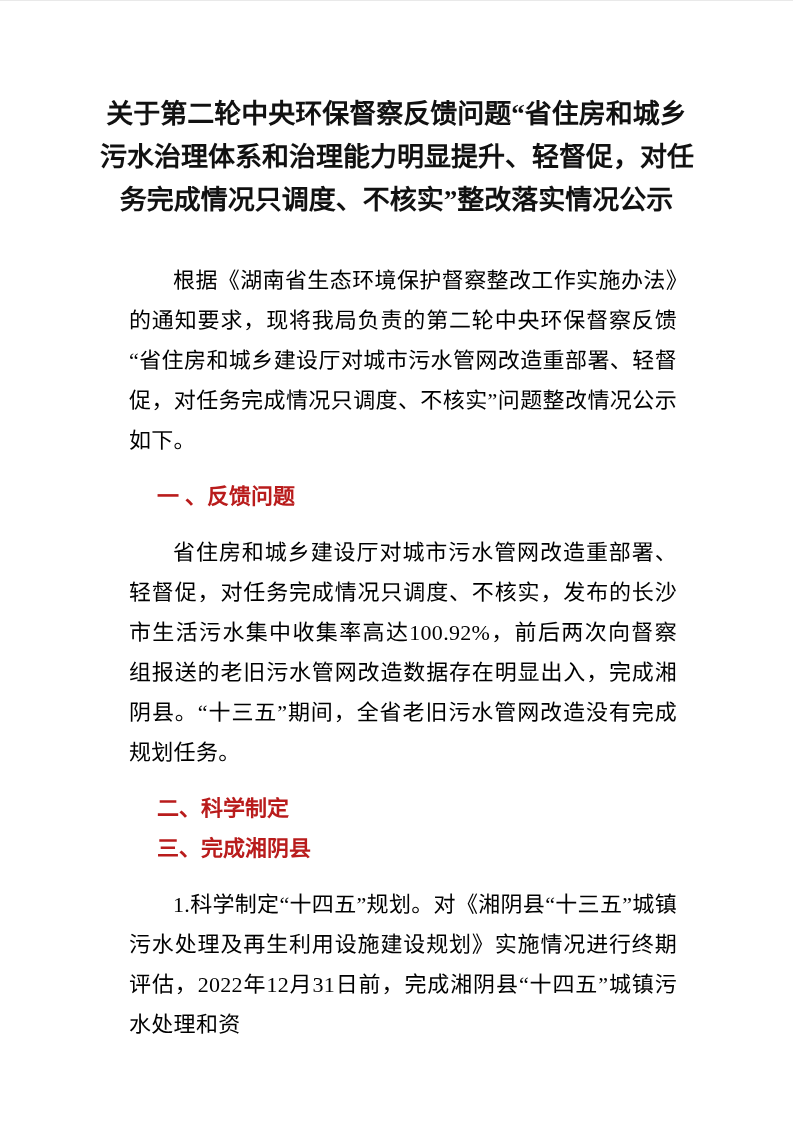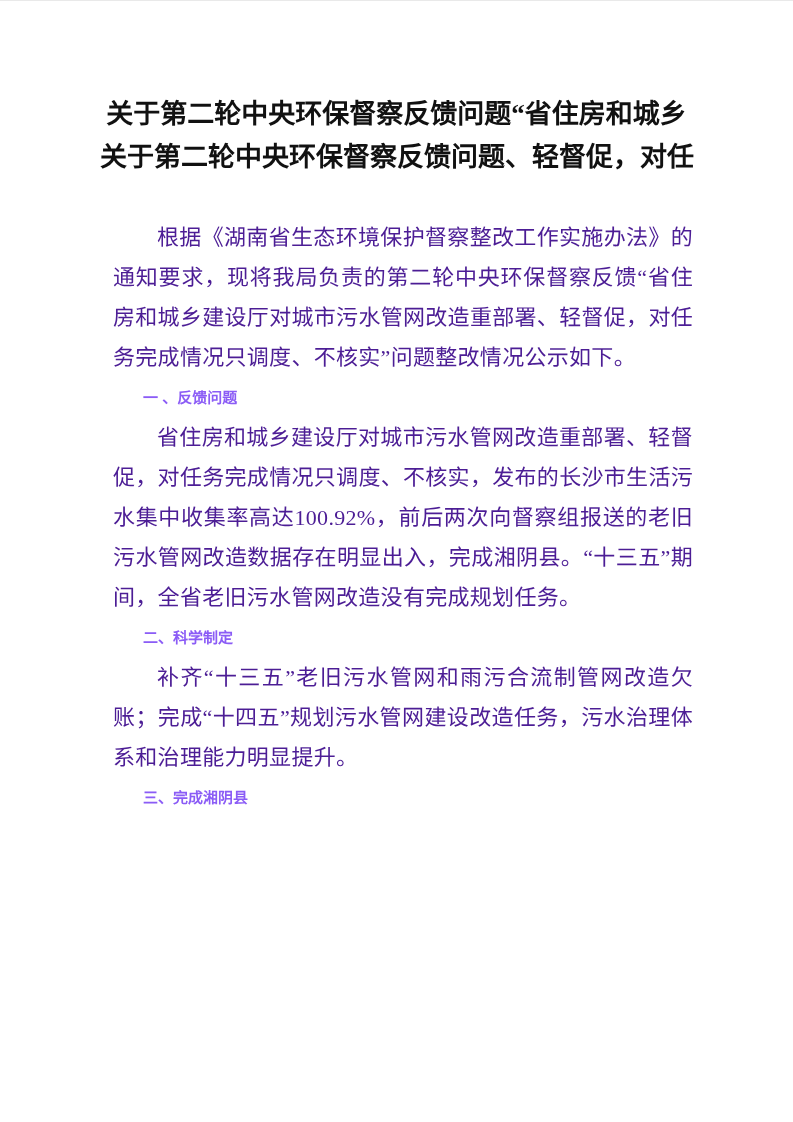--- a/index.html
+++ b/index.html
@@ -27,56 +27,57 @@
     font-family: "Liberation Serif", "DejaVu Serif", serif;
     font-weight: bold;
     font-size: 27px;
     line-height: 43px;
     color: #111111;
   }
   .doc-title .title-line {
     white-space: nowrap;
   }
   .para {
-    margin: 0;
+    margin: 16px;
     font-size: 22px;
     line-height: 40px;
     text-align: justify;
     text-indent: 2em;
     font-family: "Liberation Serif", "DejaVu Serif", serif;
     font-weight: normal;
-    color: #4c1d95;
+    color: #000000;
     letter-spacing: 0.3px;
   }
   .heading {
     margin: 0;
-    font-size: 15px;
+    font-size: 22px;
     line-height: 40px;
     text-indent: 2em;
     font-family: "Liberation Sans", "DejaVu Sans", sans-serif;
     font-weight: bold;
-    color: #8b5cf6;
+    color: #b91c1c;
   }
 </style>
 </head>
 <body>
 
 <div class="page">
 
   <div class="doc-title">
     <div class="title-line">关于第二轮中央环保督察反馈问题“省住房和城乡</div>
-    <div class="title-line">关于第二轮中央环保督察反馈问题、轻督促，对任</div>
+    <div class="title-line">污水治理体系和治理能力明显提升、轻督促，对任</div>
+    <div class="title-line">务完成情况只调度、不核实”整改落实情况公示</div>
   </div>
 
   <p class="para">根据《湖南省生态环境保护督察整改工作实施办法》的通知要求，现将我局负责的第二轮中央环保督察反馈“省住房和城乡建设厅对城市污水管网改造重部署、轻督促，对任务完成情况只调度、不核实”问题整改情况公示如下。</p>
 
   <h2 class="heading">一 、反馈问题</h2>
 
   <p class="para">省住房和城乡建设厅对城市污水管网改造重部署、轻督促，对任务完成情况只调度、不核实，发布的长沙市生活污水集中收集率高达100.92%，前后两次向督察组报送的老旧污水管网改造数据存在明显出入，完成湘阴县。“十三五”期间，全省老旧污水管网改造没有完成规划任务。</p>
 
   <h2 class="heading">二、科学制定</h2>
 
-  <p class="para">补齐“十三五”老旧污水管网和雨污合流制管网改造欠账；完成“十四五”规划污水管网建设改造任务，污水治理体系和治理能力明显提升。</p>
 
   <h2 class="heading">三、完成湘阴县</h2>
 
+  <p class="para">1.科学制定“十四五”规划。对《湘阴县“十三五”城镇污水处理及再生利用设施建设规划》实施情况进行终期评估，2022年12月31日前，完成湘阴县“十四五”城镇污水处理和资</p>
 
 </div>
 
 </body></html>

